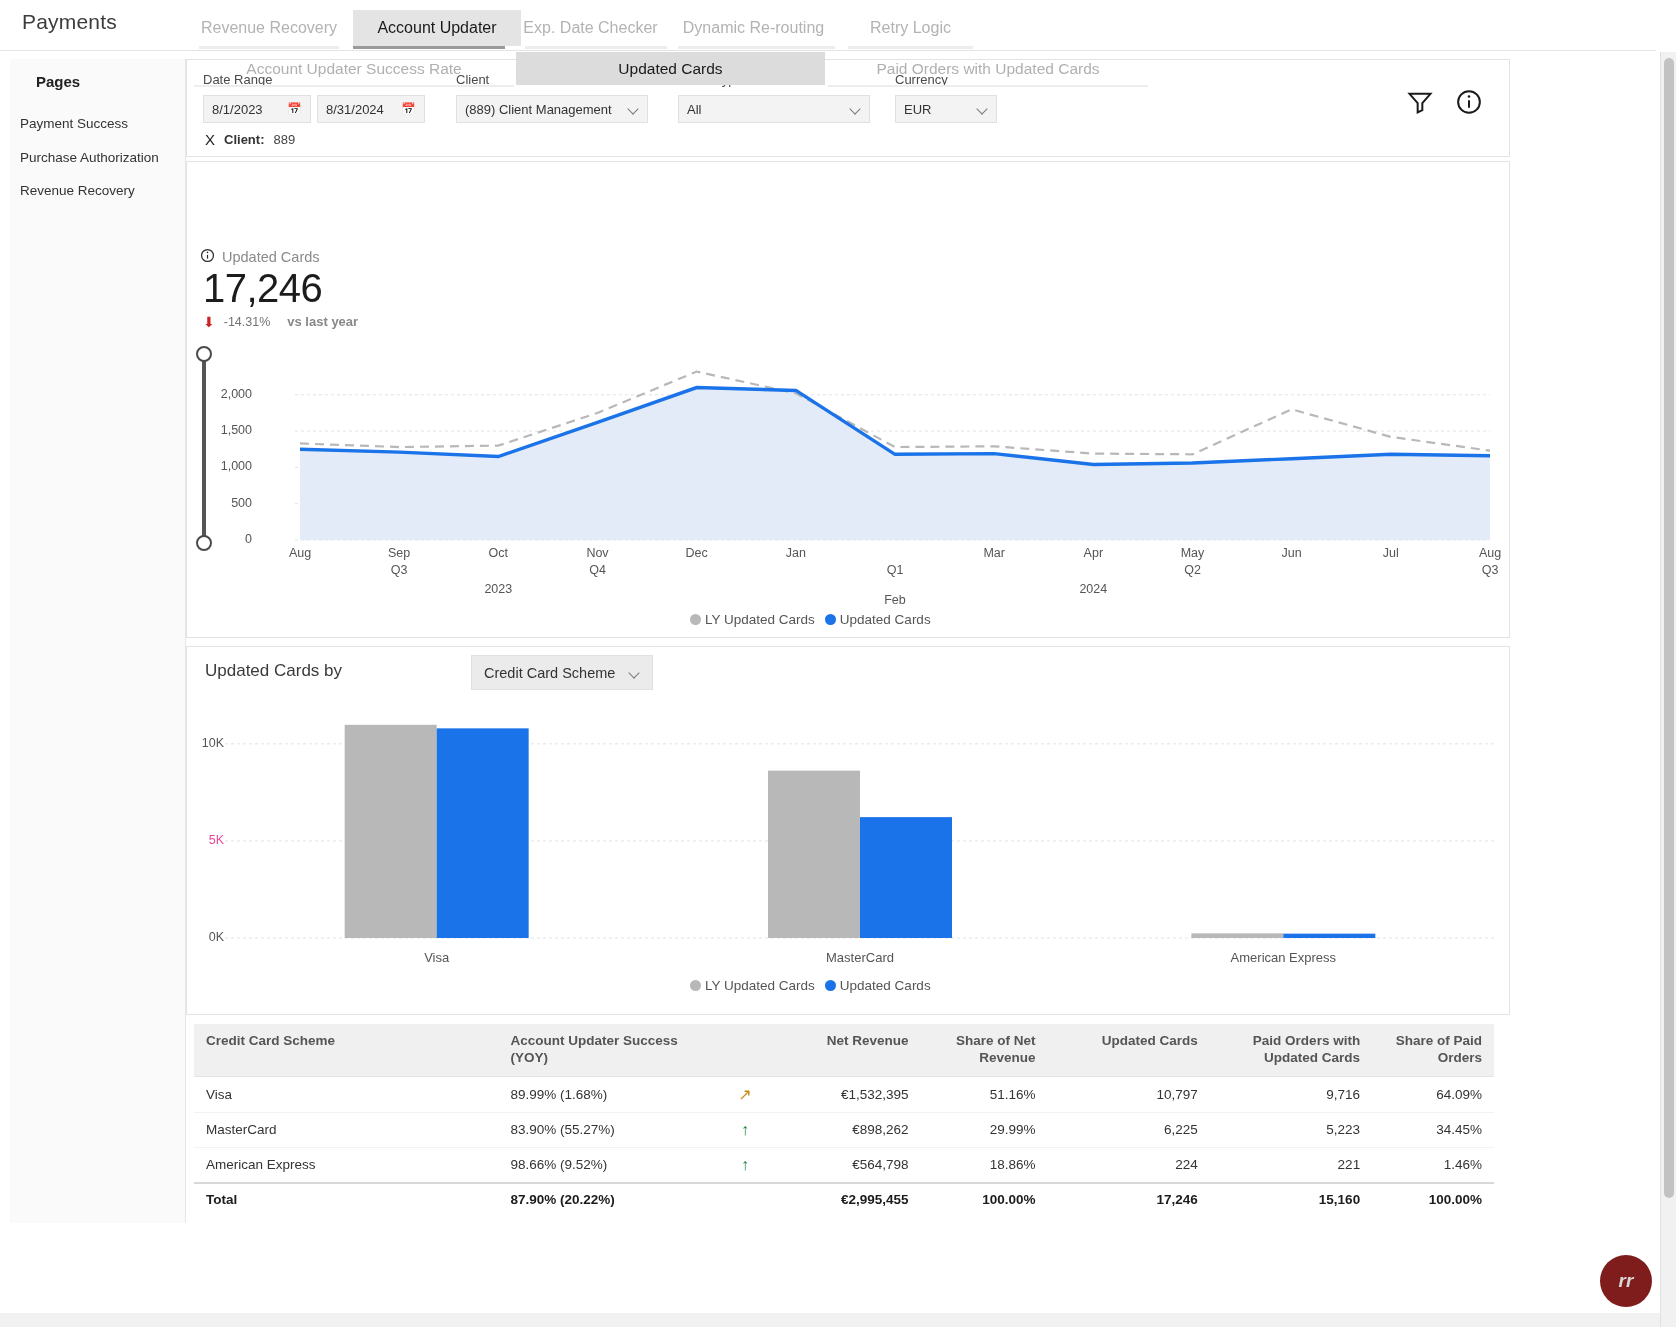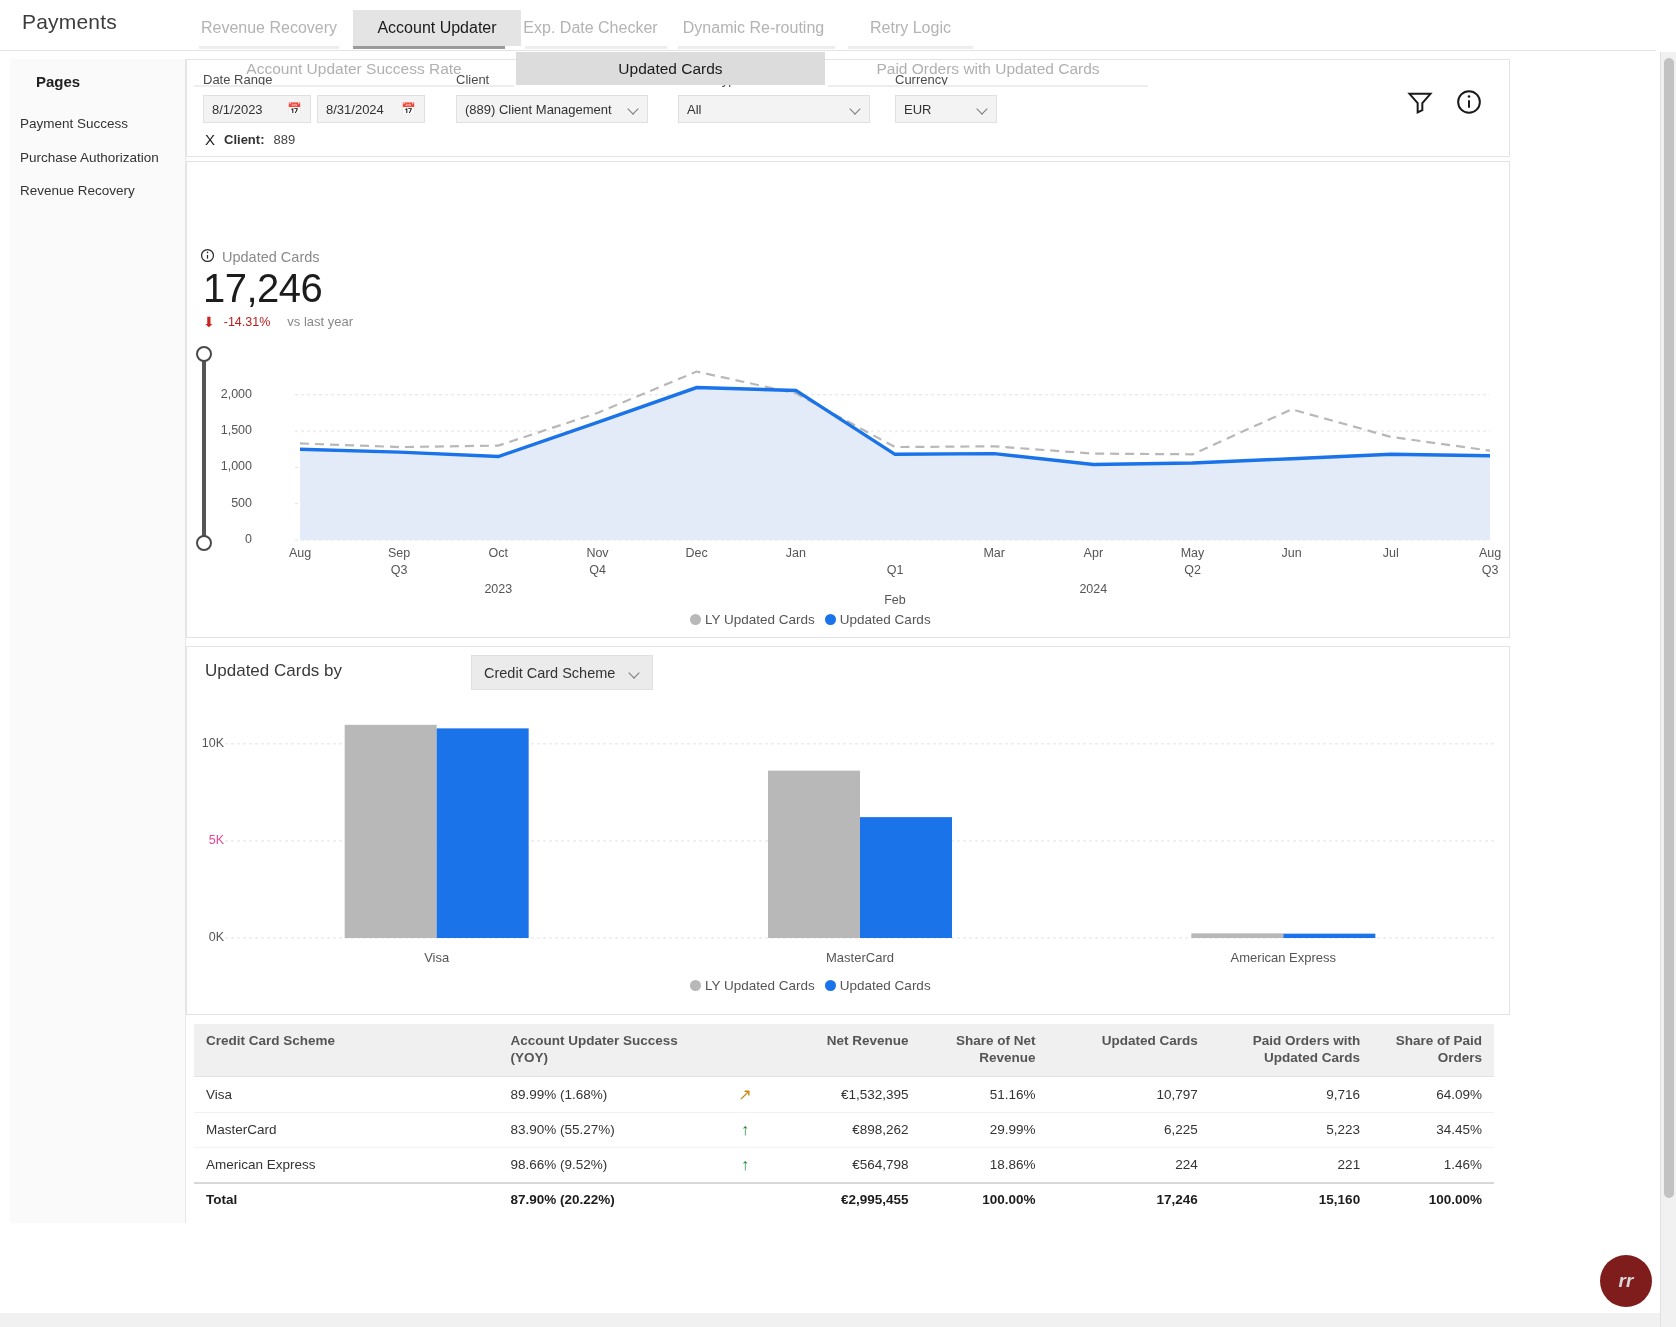--- a/index.html
+++ b/index.html
@@ -88,22 +88,22 @@
     display:flex; align-items:center; gap:7px;
   }
   .kpi-value{
     position:absolute; left:203px; top:266px; font-size:40px; color:#1c1c1c; letter-spacing:-.5px;
   }
   .kpi-delta{
     position:absolute; left:203px; top:314px; display:flex; align-items:center; gap:9px;
     font-size:12.5px;
   }
   .kpi-delta .arrow{ color:#cc2222; font-size:14px; line-height:1; }
-  .kpi-delta .pct{ color:#b91c1c; }
-  .kpi-delta .note{ color:#888; margin-left:8px; font-size:13px; }
+  .kpi-delta .pct{ color:#737373; }
+  .kpi-delta .note{ color:#888; margin-left:8px; font-size:13px;font-weight:bold; }
   
   .slider{ position:absolute; left:196px; top:346px; width:16px; height:205px; }
   .slider .track{ position:absolute; left:6px; top:8px; width:4px; height:190px; background:#555; }
   .slider .knob{
     position:absolute; left:0; width:16px; height:16px; border-radius:50%;
     background:#fff; border:2.2px solid #4a4a4a; cursor:pointer;
   }
   
   .linechart{ position:absolute; left:225px; top:365px; width:1270px; height:200px; }
   .ax-y{ position:absolute; font-size:12.5px; color:#555; text-align:right; width:56px; }

